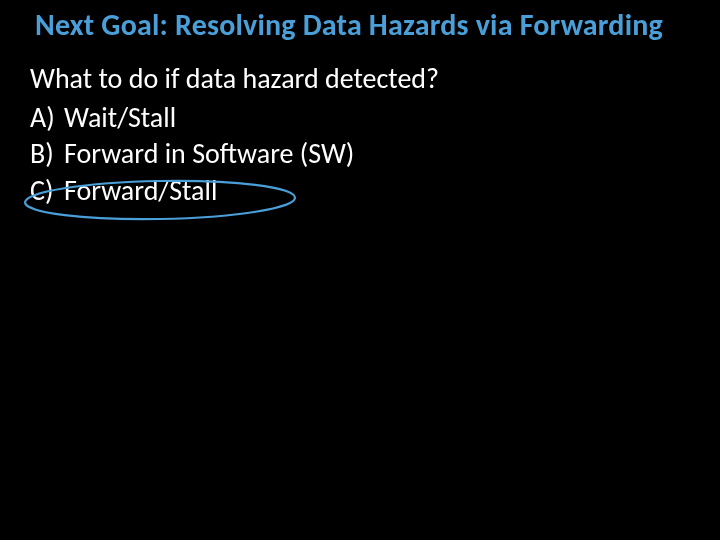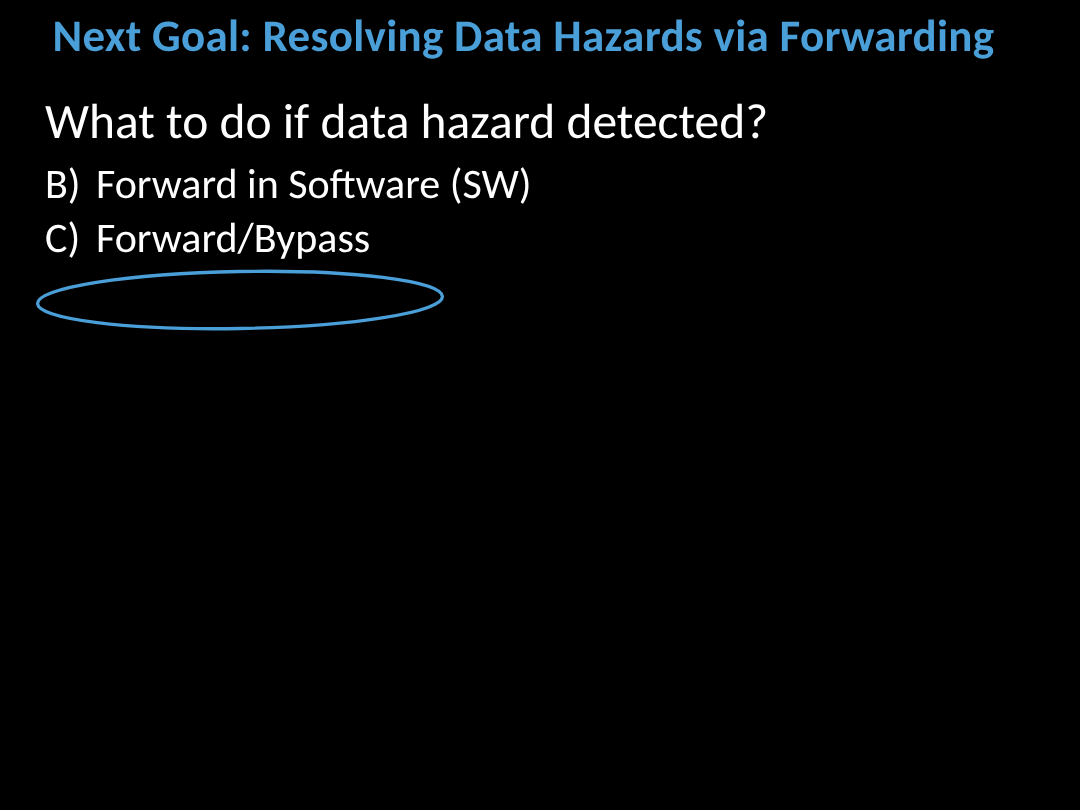--- a/index.html
+++ b/index.html
@@ -21,21 +21,21 @@
       font-weight: 600;
       padding: 6px 0 0 0;
       letter-spacing: 0.2px;
       margin-left: 35px;
     }
     .content {
       padding: 18px 0 0 30px;
     }
     .question {
       color: #ffffff;
-      font-size: 33px;
+      font-size: 28px;
       font-weight: 400;
       margin-bottom: 4px;
     }
     .option {
       color: #ffffff;
       font-size: 28px;
       font-weight: 400;
       line-height: 1.3;
     }
     .option .letter {
@@ -57,24 +57,27 @@
     }
   </style>
 </head>
 <body>
 
 <div class="slide-title">Next Goal: Resolving Data Hazards via Forwarding</div>
 
 <div class="content">
   <div class="question">What to do if data hazard detected?</div>
   <div class="option">
+    <span class="letter">A)</span><span>Wait/Stall</span>
+  </div>
+  <div class="option">
     <span class="letter">B)</span><span>Forward in Software (SW)</span>
   </div>
   <div class="option">
-    <span class="letter">C)</span><span>Forward/Bypass</span>
+    <span class="letter">C)</span><span>Forward/Stall</span>
   </div>
 </div>
 
 <div class="circle-annotation">
   <svg viewBox="0 0 280 44">
     <ellipse cx="140" cy="22" rx="135" ry="19" fill="none" stroke="#4a9fd8" stroke-width="2.2" transform="rotate(-1 140 22)"></ellipse>
   </svg>
 </div>
 
 </body></html>

